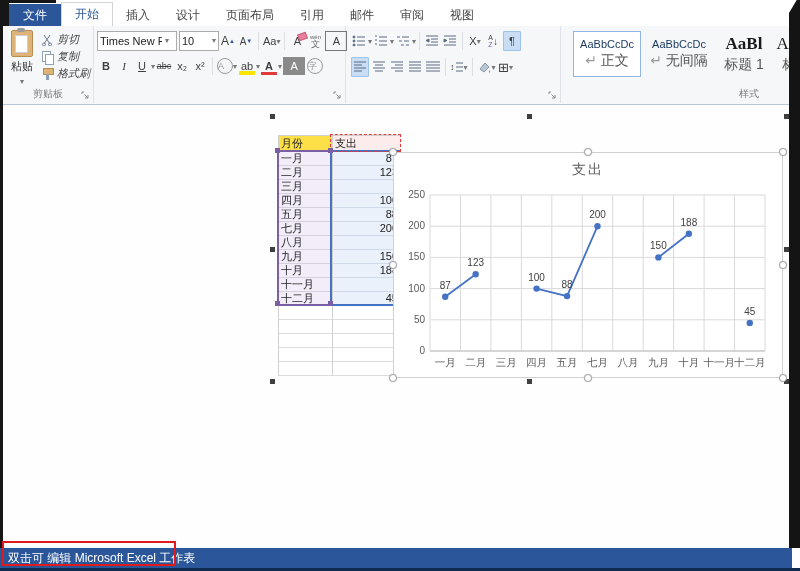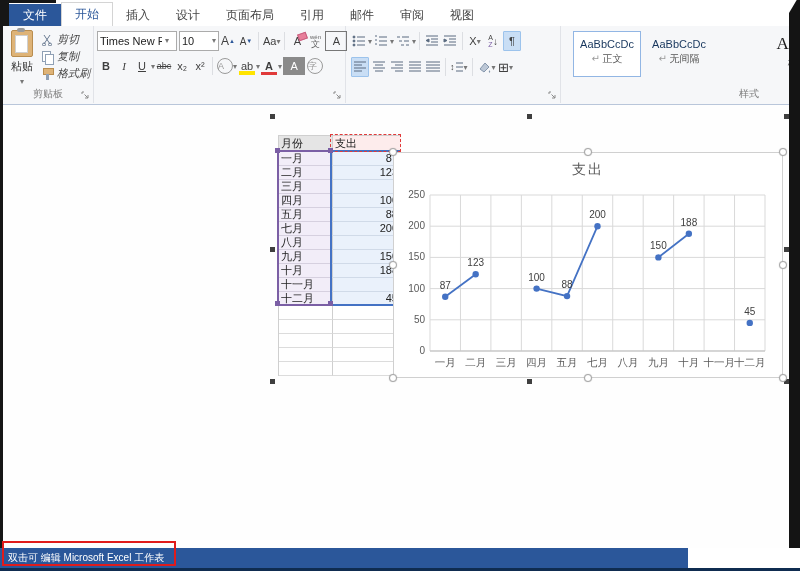--- a/index.html
+++ b/index.html
@@ -62,56 +62,56 @@
   .phonetic b{font-size:9px;font-weight:normal;}
   
   #g-par{left:346px;width:214px;}
   
   #g-styles{left:561px;width:228px;}
   .style-item{position:absolute;top:5px;width:66px;height:44px;text-align:center;background:#f6f7f9;
               border:1px solid transparent;overflow:hidden;}
   .style-item.sel{background:#fff;border:1px solid #92b6e4;}
   .style-sample{font-size:11px;color:#17365d;margin-top:6px;white-space:nowrap;}
   .style-sample.big{font-size:17px;color:#1a1a1a;margin-top:2px;font-family:"Liberation Serif","DejaVu Serif",serif;}
-  .style-name{font-size:10px;color:#555;margin-top:2px;white-space:nowrap;}
+  .style-name{font-size:14px;color:#555;margin-top:2px;white-space:nowrap;}
   
   .doc{position:absolute;left:3px;top:104px;width:786px;height:444px;background:#fefefe;z-index:1;}
   .sheet-top-line{position:absolute;left:224px;top:114px;width:564px;height:1px;background:#cbcbcb;}
   .cell-fragment{position:absolute;left:224px;top:114px;width:54px;height:19px;background:#fff;border:1px solid #c2c2c2;box-sizing:border-box;}
   .ole{position:absolute;left:272px;top:116px;width:515px;height:266px;border:1px dashed #9b9b9b;box-sizing:border-box;}
   .olehandle{position:absolute;width:5px;height:5px;background:#3f3f3f;z-index:12;}
   
   .ws{position:absolute;left:278px;top:135px;font-size:11px;color:#222;border-left:1px solid #cfcfcf;border-top:1px solid #cfcfcf;z-index:2;}
   .hrow{display:flex;height:16px;line-height:15px;}
   .xrow{display:flex;height:14px;line-height:13px;}
   .cell-m{width:53px;box-sizing:border-box;padding-left:2px;border-bottom:1px solid #d6d0df;}
   .cell-v{width:69px;box-sizing:border-box;text-align:right;padding-right:3px;border-bottom:1px solid #d0dae8;border-left:1px solid #cfcfcf;}
-  .hrow .cell-m{background:#e5e5e5;border-bottom:1px solid #c9c9c9;}
+  .hrow .cell-m{background:#fde047;border-bottom:1px solid #c9c9c9;}
   .hrow .cell-v{background:#fdecec;text-align:left;padding-left:2px;border-bottom:1px solid #c9c9c9;}
   .xrow .cell-m{background:#f2edf8;}
   .xrow .cell-v{background:#eaf1fb;}
   .erow .cell-m{background:#fff;border-bottom:1px solid #dcdcdc;}
   .erow .cell-v{background:#fff;border-bottom:1px solid #dcdcdc;}
   .range-purple{position:absolute;left:277px;top:150px;width:55px;height:156px;border:2px solid #7b5fa5;box-sizing:border-box;z-index:3;pointer-events:none;}
   .range-blue{position:absolute;left:330px;top:150px;width:71px;height:156px;border:2px solid #4472c4;box-sizing:border-box;z-index:3;pointer-events:none;}
   .red-dash{position:absolute;left:330px;top:134px;width:71px;height:18px;border:1px dashed #e03a3a;box-sizing:border-box;z-index:3;pointer-events:none;}
   .fillhandle{position:absolute;width:5px;height:5px;z-index:4;}
   .fh-purple{background:#7b5fa5;}
   .fh-blue{background:#4472c4;}
   
   .cells-above{position:absolute;left:401px;top:117px;width:386px;height:35px;overflow:hidden;}
   .cells-above .vline{position:absolute;top:0;width:1px;height:35px;background:#dcdcdc;}
   .cells-above .hline{position:absolute;left:0;top:18px;width:100%;height:1px;background:#dcdcdc;}
   
   .chart{position:absolute;left:393px;top:152px;width:390px;height:226px;background:#fff;border:1px solid #d0d0d0;box-sizing:border-box;z-index:5;}
   .chart-title{position:absolute;left:0;top:8px;width:100%;text-align:center;font-size:14px;color:#595959;letter-spacing:2px;}
   .chandle{position:absolute;width:8px;height:8px;border-radius:50%;background:#fff;border:1px solid #a6a6a6;box-sizing:border-box;z-index:13;box-shadow:0 0 1px rgba(0,0,0,.3);}
   
-  .statusbar{position:absolute;left:0;top:548px;width:688px;height:20px;background:#2b579a;z-index:40;
-             color:#fff;font-size:10px;line-height:20px;padding-left:8px;box-sizing:border-box;}
+  .statusbar{position:absolute;left:0;top:548px;width:792px;height:20px;background:#2b579a;z-index:40;
+             color:#fff;font-size:12px;line-height:20px;padding-left:8px;box-sizing:border-box;}
   .statusbar-edge{position:absolute;left:0;top:568px;width:800px;height:3px;background:#0f2c50;z-index:40;}
   .red-annotation{position:absolute;left:2px;top:541px;width:174px;height:25px;border:2px solid #e01b1b;box-sizing:border-box;z-index:50;pointer-events:none;}
 </style>
 </head>
 <body>
 
 <div class="stage">
 
   <div class="tabbar">
     <div class="tab file">文件</div>
@@ -342,20 +342,24 @@
     </section>
 
     <section class="grp" id="g-styles" style="border-right:none">
       <div class="style-item sel" style="left:12px">
         <div class="style-sample">AaBbCcDc</div>
         <div class="style-name"><span style="color:#9a9a9a">↵</span> <span>正文</span></div>
       </div>
       <div class="style-item" style="left:84px">
         <div class="style-sample">AaBbCcDc</div>
         <div class="style-name"><span style="color:#9a9a9a">↵</span> <span>无间隔</span></div>
+      </div>
+      <div class="style-item" style="left:156px;width:52px">
+        <div class="style-sample big" style="font-weight:bold">AaBl</div>
+        <div class="style-name">标题 1</div>
       </div>
       <div class="style-item" style="left:212px;width:56px">
         <div class="style-sample big">AaBbC</div>
         <div class="style-name">标题 2</div>
       </div>
       <div class="glabel" style="text-align:right;padding-right:30px">样式</div>
     </section>
   </div>
 
   <div class="doc"></div>

